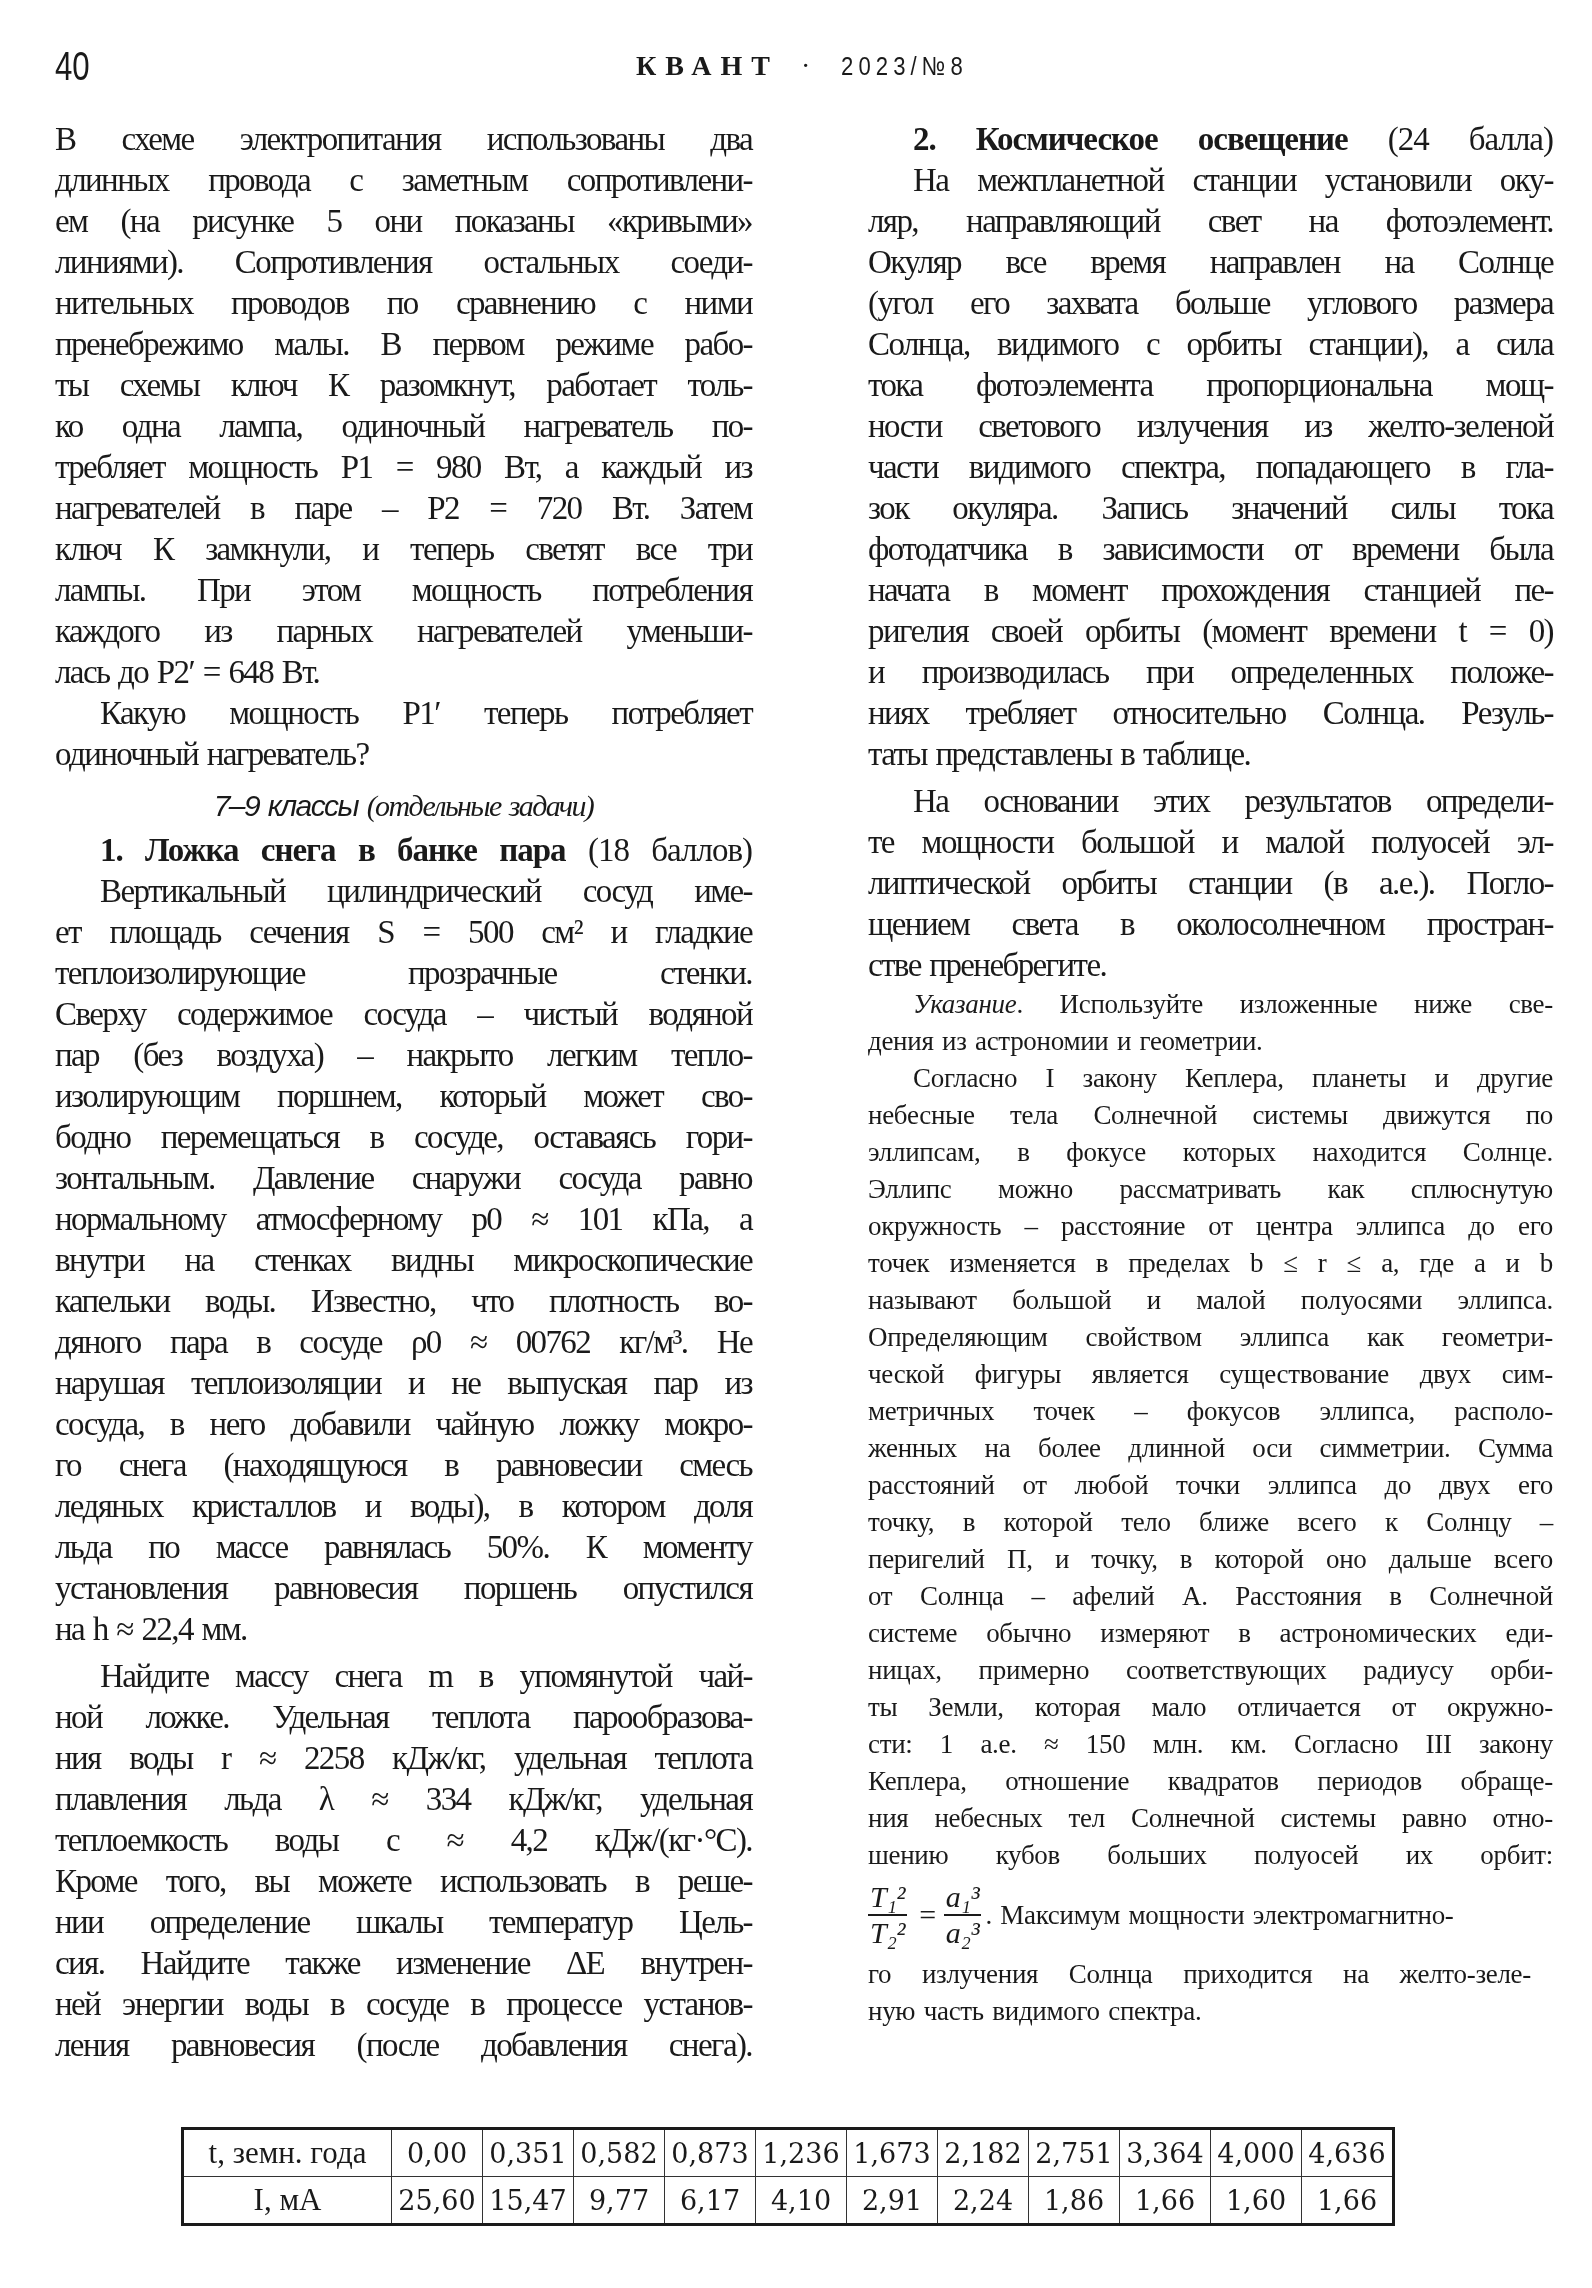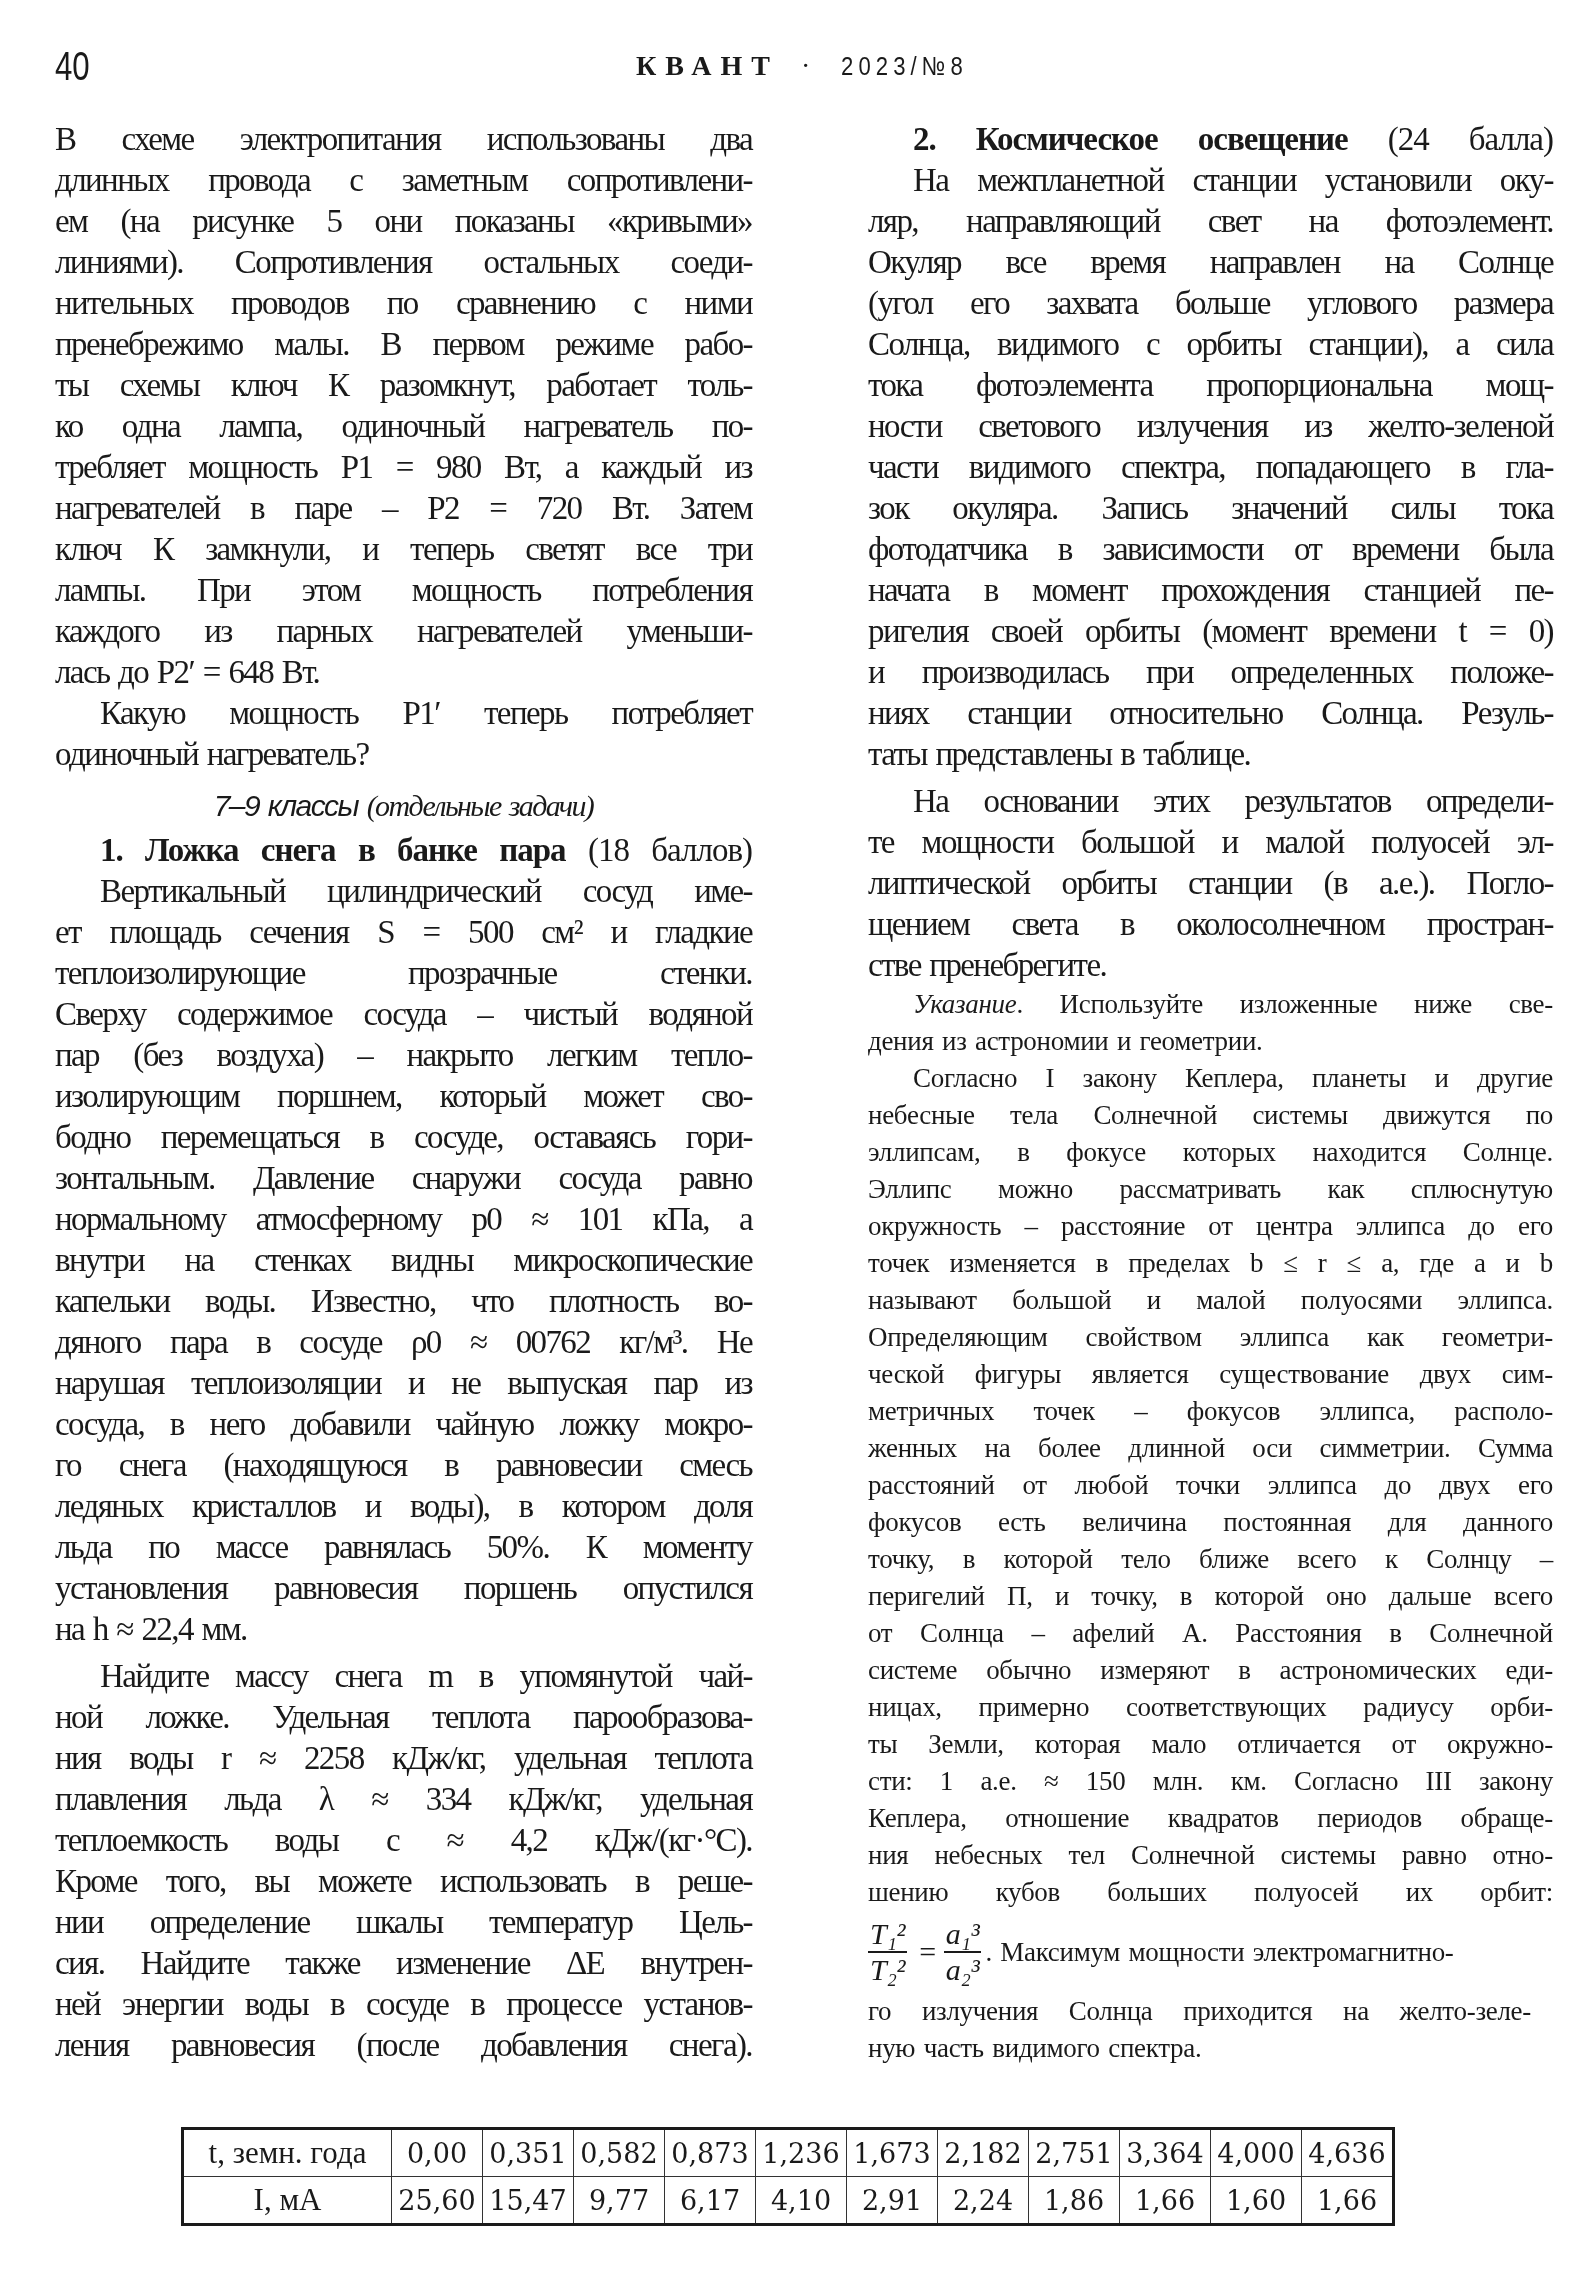--- a/index.html
+++ b/index.html
@@ -131,21 +131,21 @@
     <span class="ln">(угол его захвата больше углового размера</span>
     <span class="ln">Солнца, видимого с орбиты станции), а сила</span>
     <span class="ln">тока фотоэлемента пропорциональна мощ-</span>
     <span class="ln">ности светового излучения из желто-зеленой</span>
     <span class="ln">части видимого спектра, попадающего в гла-</span>
     <span class="ln">зок окуляра. Запись значений силы тока</span>
     <span class="ln">фотодатчика в зависимости от времени была</span>
     <span class="ln">начата в момент прохождения станцией пе-</span>
     <span class="ln">ригелия своей орбиты (момент времени t = 0)</span>
     <span class="ln">и производилась при определенных положе-</span>
-    <span class="ln">ниях станции относительно Солнца. Резуль-</span>
+    <span class="ln">ниях требляет относительно Солнца. Резуль-</span>
     <span class="ln last">таты представлены в таблице.</span>
   </div>
   <div class="gap-s"></div>
   <div>
     <span class="ln indent">На основании этих результатов определи-</span>
     <span class="ln">те мощности большой и малой полуосей эл-</span>
     <span class="ln">липтической орбиты станции (в а.е.). Погло-</span>
     <span class="ln">щением света в околосолнечном простран-</span>
     <span class="ln last">стве пренебрегите.</span>
   </div>
@@ -160,21 +160,20 @@
     <span class="ln">эллипсам, в фокусе которых находится Солнце.</span>
     <span class="ln">Эллипс можно рассматривать как сплюснутую</span>
     <span class="ln">окружность – расстояние от центра эллипса до его</span>
     <span class="ln">точек изменяется в пределах b ≤ r ≤ a, где a и b</span>
     <span class="ln">называют большой и малой полуосями эллипса.</span>
     <span class="ln">Определяющим свойством эллипса как геометри-</span>
     <span class="ln">ческой фигуры является существование двух сим-</span>
     <span class="ln">метричных точек – фокусов эллипса, располо-</span>
     <span class="ln">женных на более длинной оси симметрии. Сумма</span>
     <span class="ln">расстояний от любой точки эллипса до двух его</span>
-    <span class="ln">фокусов есть величина постоянная для данного</span>
     <span class="ln">точку, в которой тело ближе всего к Солнцу –</span>
     <span class="ln">перигелий П, и точку, в которой оно дальше всего</span>
     <span class="ln">от Солнца – афелий А. Расстояния в Солнечной</span>
     <span class="ln">системе обычно измеряют в астрономических еди-</span>
     <span class="ln">ницах, примерно соответствующих радиусу орби-</span>
     <span class="ln">ты Земли, которая мало отличается от окружно-</span>
     <span class="ln">сти: 1 а.е. ≈ 150 млн. км. Согласно III закону</span>
     <span class="ln">Кеплера, отношение квадратов периодов обраще-</span>
     <span class="ln">ния небесных тел Солнечной системы равно отно-</span>
     <span class="ln">шению кубов больших полуосей их орбит:</span>

